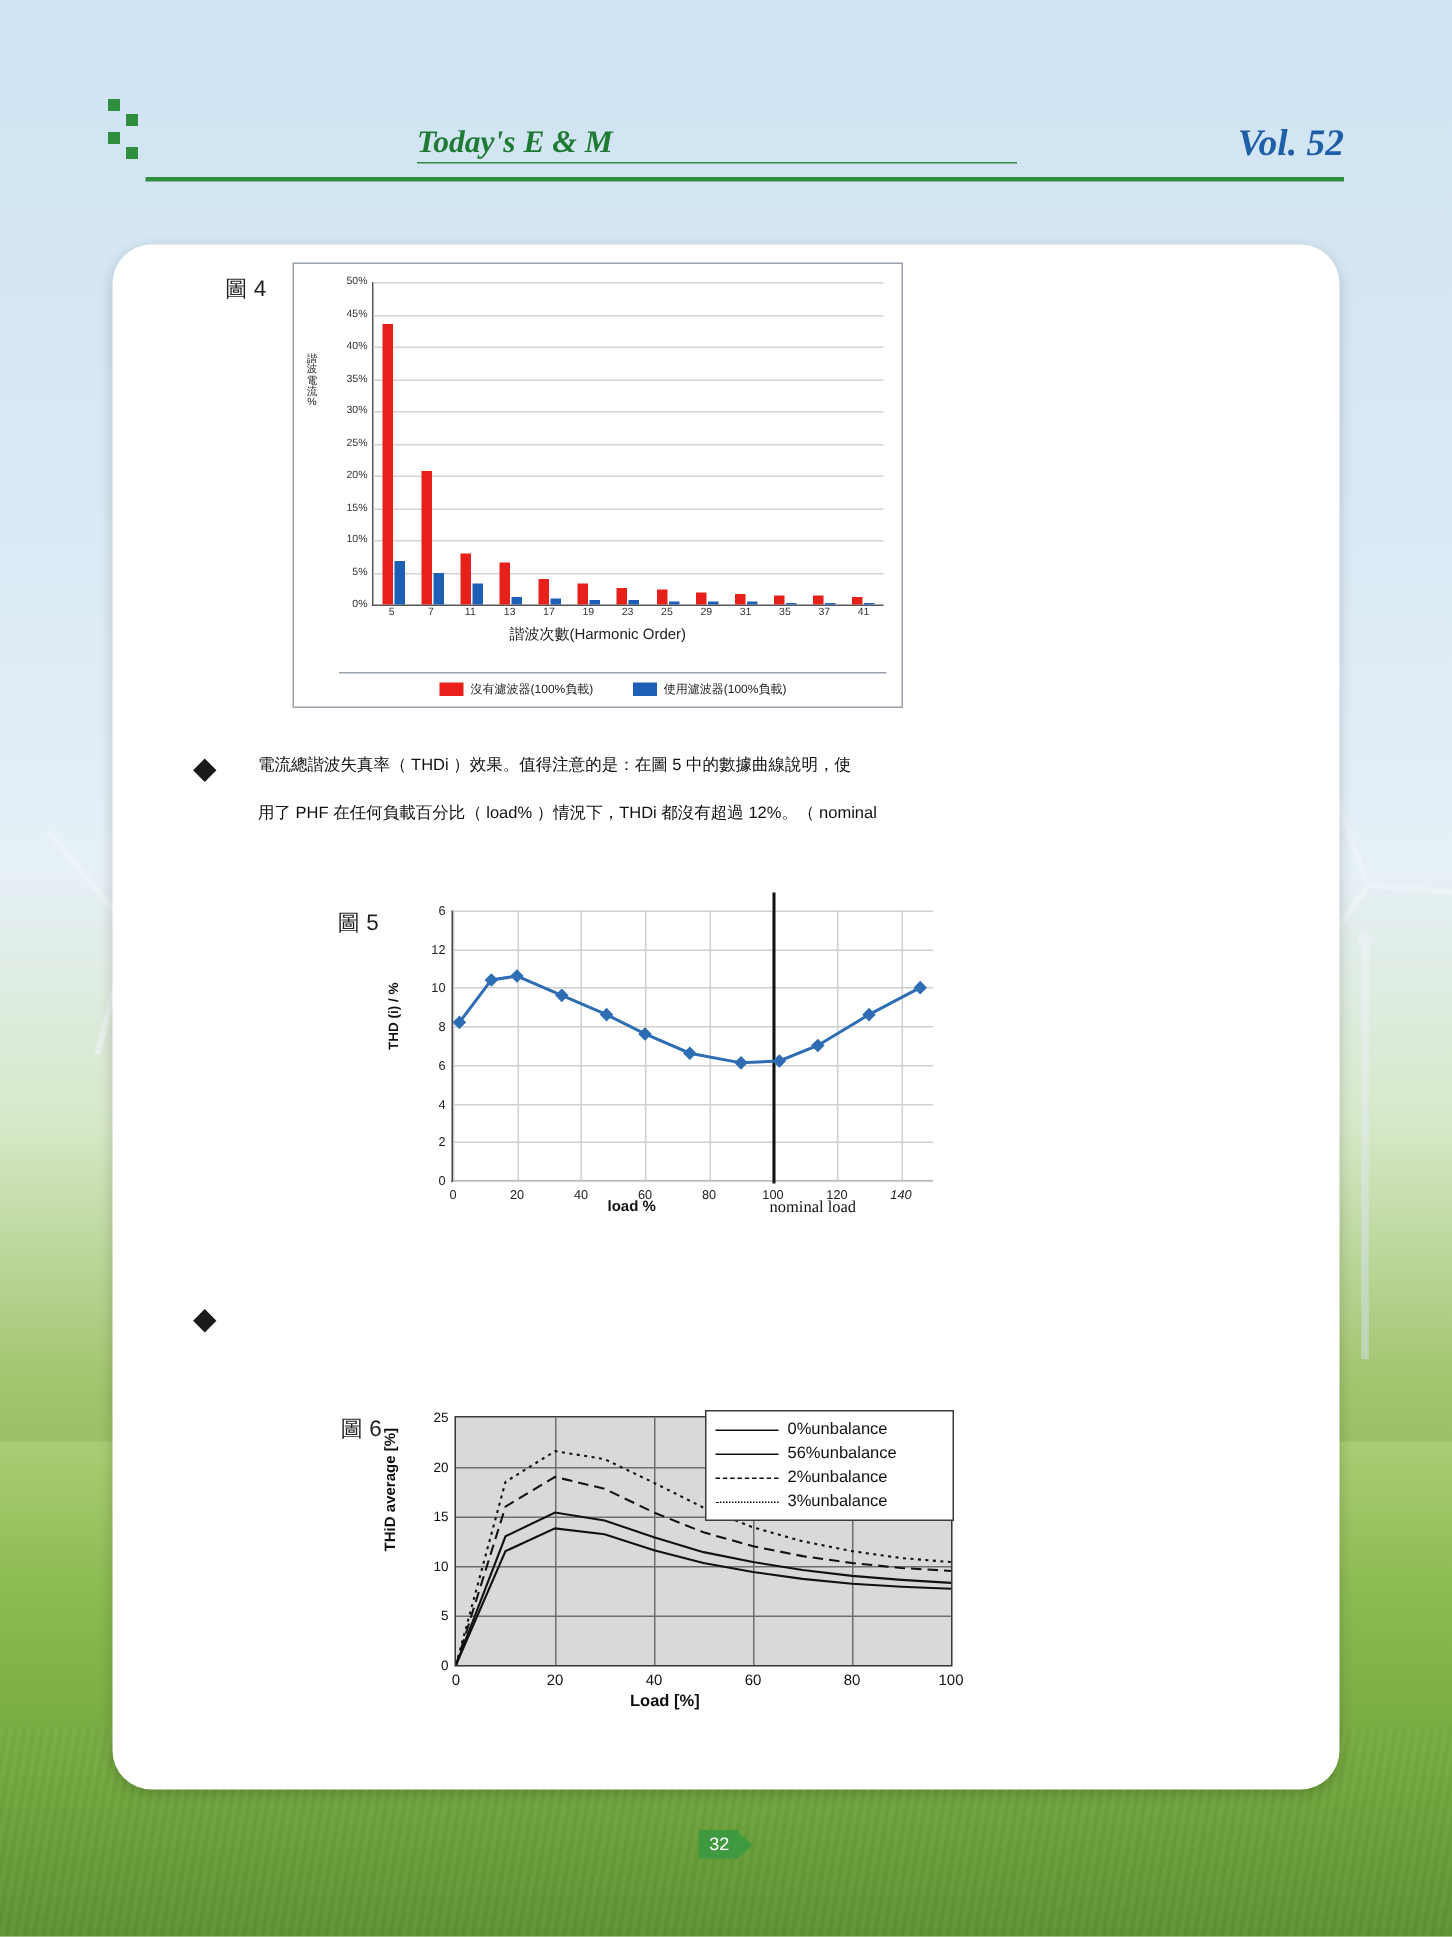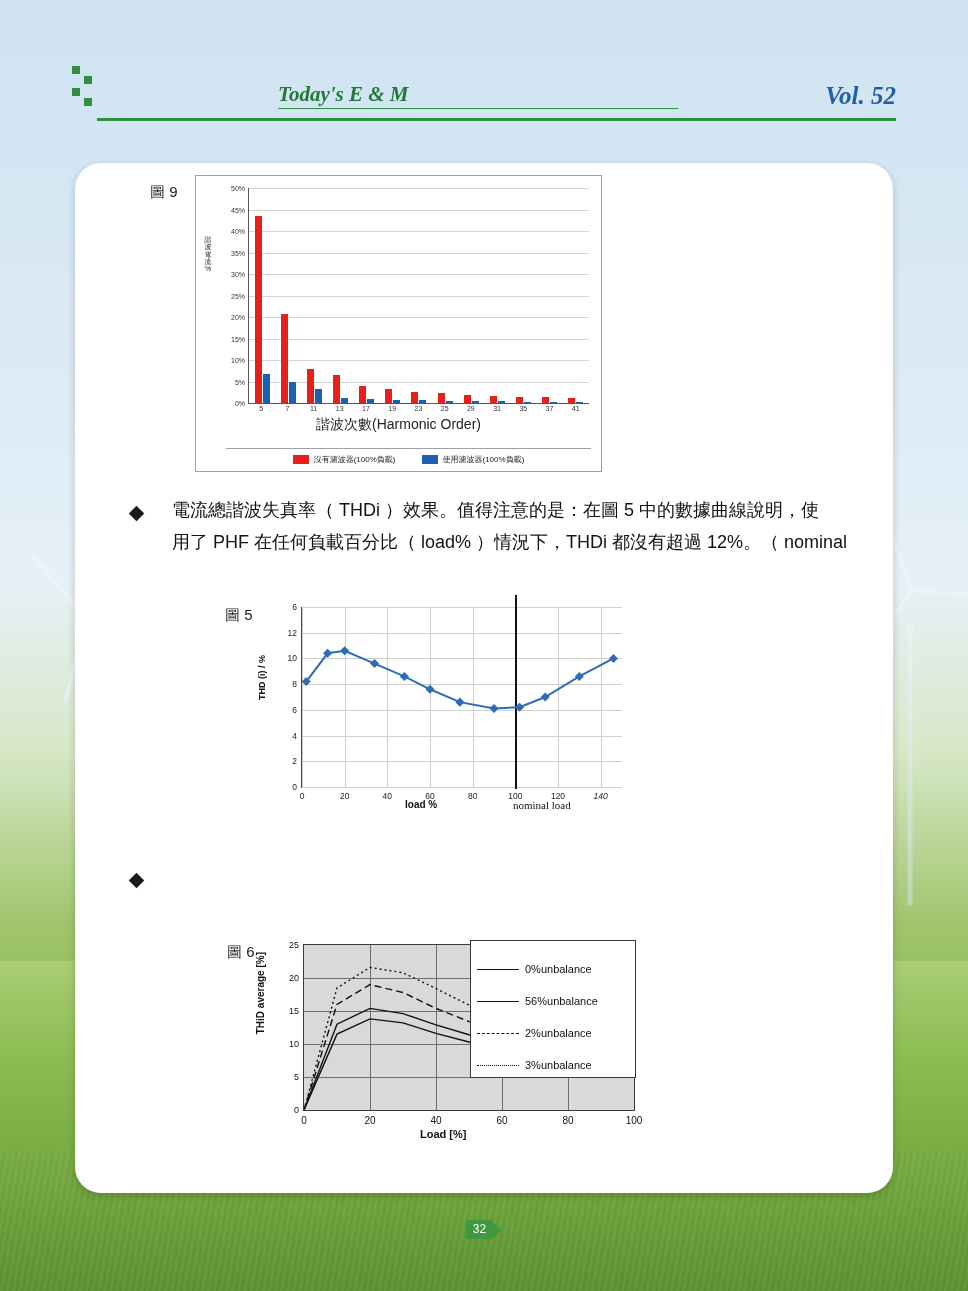--- a/index.html
+++ b/index.html
@@ -48,27 +48,27 @@
   .fig4-plot{position:absolute;left:52px;top:12px;right:12px;height:215px;border-left:1px solid #555;border-bottom:1px solid #555;}
   .fig4-grid{position:absolute;left:0;right:0;top:0;bottom:0;}
   .fig4-grid div{position:absolute;left:0;right:0;height:1px;background:#d4d4d4;}
   .ytick{position:absolute;right:100%;margin-right:4px;font-size:7px;color:#333;transform:translateY(-50%);white-space:nowrap;}
   .bars{position:absolute;left:0;right:0;bottom:0;top:0;display:flex;align-items:flex-end;justify-content:space-around;}
   .barpair{display:flex;align-items:flex-end;gap:1px;width:22px;justify-content:center;}
   .bar-a{width:7px;background:#e8201a;}
   .bar-b{width:7px;background:#1c5fb5;}
   .xlabels{position:absolute;left:52px;right:12px;top:229px;display:flex;justify-content:space-around;}
   .xlabels span{width:22px;text-align:center;font-size:7px;color:#333;}
-  .fig4-xtitle{position:absolute;left:0;right:0;top:240px;text-align:center;font-size:14px;color:#222;}
+  .fig4-xtitle{position:absolute;left:0;right:0;top:240px;text-align:center;font-size:10px;color:#222;}
   .fig4-ytitle{position:absolute;left:6px;top:60px;width:12px;font-size:7px;color:#222;line-height:1.05;text-align:center;}
   .fig4-legend{position:absolute;left:30px;right:10px;bottom:6px;border-top:1px solid #9aa3ad;padding-top:5px;display:flex;justify-content:center;gap:26px;align-items:center;}
   .lg{display:flex;align-items:center;gap:5px;font-size:8px;color:#222;}
   .sw{width:16px;height:9px;display:inline-block;}
   .dia{position:absolute;width:11px;height:11px;background:#1a1a1a;transform:rotate(45deg);}
-  .ptext{position:absolute;font-size:18px;line-height:32px;color:#111;font-family:"Liberation Sans",sans-serif;}
+  .ptext{position:absolute;font-size:11px;line-height:32px;color:#111;font-family:"Liberation Sans",sans-serif;}
 
   
   .fig5-label{position:absolute;}
   .fig5-box{position:absolute;left:200px;top:612px;width:390px;height:215px;}
   .fig5-plot{position:absolute;left:46px;top:4px;width:320px;height:180px;border-left:1px solid #444;border-bottom:1px solid #444;}
   .fig5-plot .h{position:absolute;left:0;right:0;height:1px;background:#cfcfcf;}
   .fig5-plot .v{position:absolute;top:0;bottom:0;width:1px;background:#cfcfcf;}
   .fig5-yt{position:absolute;right:100%;margin-right:5px;font-size:8.5px;color:#222;transform:translateY(-50%);}
   .fig5-xt{position:absolute;top:100%;margin-top:4px;font-size:8.5px;color:#222;transform:translateX(-50%);}
   .fig5-ytitle{position:absolute;left:2px;top:52px;font-size:9px;color:#111;font-weight:bold;writing-mode:vertical-rl;transform:rotate(180deg);}
@@ -80,21 +80,21 @@
   .fig6-label{position:absolute;}
   .fig6-box{position:absolute;left:205px;top:925px;width:400px;height:235px;}
   .fig6-plot{position:absolute;left:48px;top:6px;width:330px;height:165px;background:#d9d9d9;border:1px solid #3a3a3a;}
   .fig6-plot .h{position:absolute;left:0;right:0;height:1px;background:#6f6f6f;}
   .fig6-plot .v{position:absolute;top:0;bottom:0;width:1px;background:#6f6f6f;}
   .fig6-yt{position:absolute;right:100%;margin-right:5px;font-size:9px;color:#111;transform:translateY(-50%);}
   .fig6-xt{position:absolute;top:100%;margin-top:5px;font-size:10px;color:#111;transform:translateX(-50%);}
   .fig6-ytitle{position:absolute;left:0px;top:14px;font-size:10px;font-weight:bold;color:#111;writing-mode:vertical-rl;transform:rotate(180deg);}
   .fig6-xtitle{position:absolute;left:165px;top:190px;font-size:11px;font-weight:bold;color:#111;}
   .fig6-legend{position:absolute;left:215px;top:2px;width:152px;background:#fff;border:1px solid #3a3a3a;padding:4px 6px;}
-  .fig6-legend .row{display:flex;align-items:center;gap:6px;font-size:11px;color:#111;line-height:16px;margin-top:16px;}
+  .fig6-legend .row{display:flex;align-items:center;gap:6px;font-size:11px;color:#111;line-height:16px;}
   .fig6-legend .line{width:42px;height:0;border-top:1.5px solid #111;display:inline-block;}
 
   
   .pagenum{position:absolute;left:50%;transform:translateX(-50%);bottom:52px;display:flex;align-items:center;}
   .pagenum .num{background:#3f9a3f;color:#fff;font-size:12px;padding:2px 7px 3px 7px;font-family:"Liberation Sans",sans-serif;}
   .pagenum .arrow{width:0;height:0;border-top:8px solid transparent;border-bottom:8px solid transparent;border-left:9px solid #3f9a3f;}
 </style>
 </head>
 <body>
 
@@ -122,21 +122,21 @@
       <i style="left:12px;top:32px;"></i>
   </div>
   <div class="logo-sub">Today's E &amp; M</div>
   <div class="rule2"></div>
   <div class="vol">Vol.  52</div>
   <div class="rule"></div>
 </div>
 
 <div class="card">
 
-  <div class="figlabel fig4-label">圖 9</div>
+  <div class="figlabel fig4-label">圖 4</div>
 
   <div class="fig4-box">
     <div class="fig4-ytitle">諧波電流 %</div>
 
     <div class="fig4-plot">
       <div class="fig4-grid">
         <div style="top:0%"></div>
           <div style="top:10%"></div>
           <div style="top:20%"></div>
         <div style="top:30%"></div>

